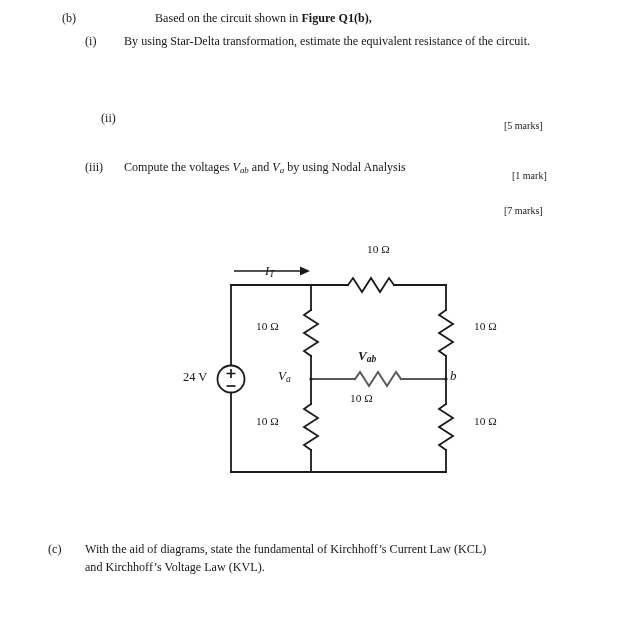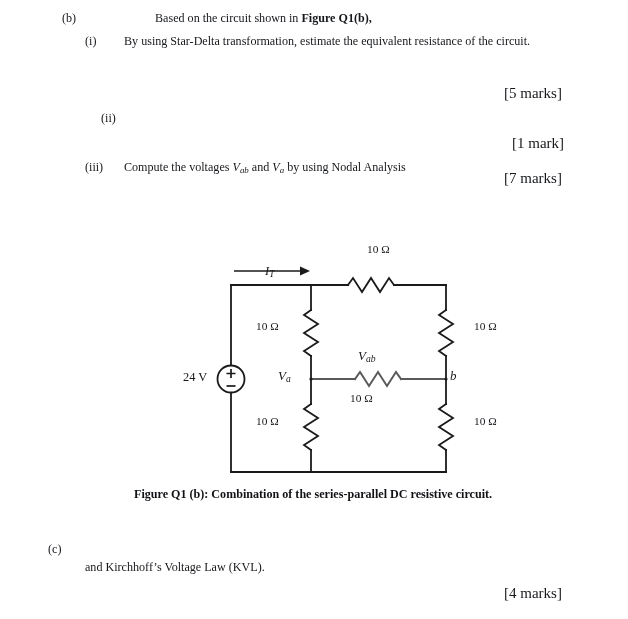--- a/index.html
+++ b/index.html
@@ -27,23 +27,24 @@
     line-height: 17.5px;
   }
   .body-col {
     position: absolute;
     font-size: 12.1px;
     line-height: 17.8px;
     text-align: left;
   }
   .marks {
     position: absolute;
-    font-size: 15px;
+    font-size: 10px;
     line-height: 17.5px;
     white-space: nowrap;
+    margin-top: 32px;
   }
   b, .bold { font-weight: bold; }
   .var {
     font-style: italic;
     font-family: "Liberation Serif", "DejaVu Serif", serif;
   }
   .sub {
     font-size: 0.74em;
     vertical-align: -0.25em;
     font-style: italic;
@@ -170,21 +171,21 @@
   <div class="cktlabel" style="left:350px; top:392px;">10 Ω</div>
 
   <div class="cktlabel" style="left:183px; top:370px; font-size:12.4px;">24 V</div>
 
   <div class="cktlabel it" style="left:265px; top:264px; font-size:12.6px;"><span>I</span><span class="sub">T</span></div>
 
   <div class="cktlabel it" style="left:278px; top:368px; font-size:13px;"><span>V</span><span class="sub">a</span></div>
 
   <div class="cktlabel it" style="left:450px; top:368px; font-size:13px;">b</div>
 
-  <div class="cktlabel it" style="left:358px; top:348px; font-size:13px;"><span>V</span><span class="sub">ab</span></div>
+  <div class="cktlabel it" style="left:358px; top:348px; font-size:13px;font-weight:bold;"><span>V</span><span class="sub">ab</span></div>
 
-  <div class="caption" style="left:134px; top:487px;">Figure Q1 (b): Combination of the series-parallel DC resistive circuit.</div>
 
   <div class="label-col" style="left:48px; top:541px;">(c)</div>
+  <div class="body-col" style="left:85px; top:541px; width:478px; text-align:justify;">With the aid of diagrams, state the fundamental of Kirchhoff’s Current Law (KCL)</div>
   <div class="body-col" style="left:85px; top:559px; width:478px;">and Kirchhoff’s Voltage Law (KVL).</div>
   <div class="marks" style="left:504px; top:585px;">[4 marks]</div>
 
 </div>
 
 </body></html>

